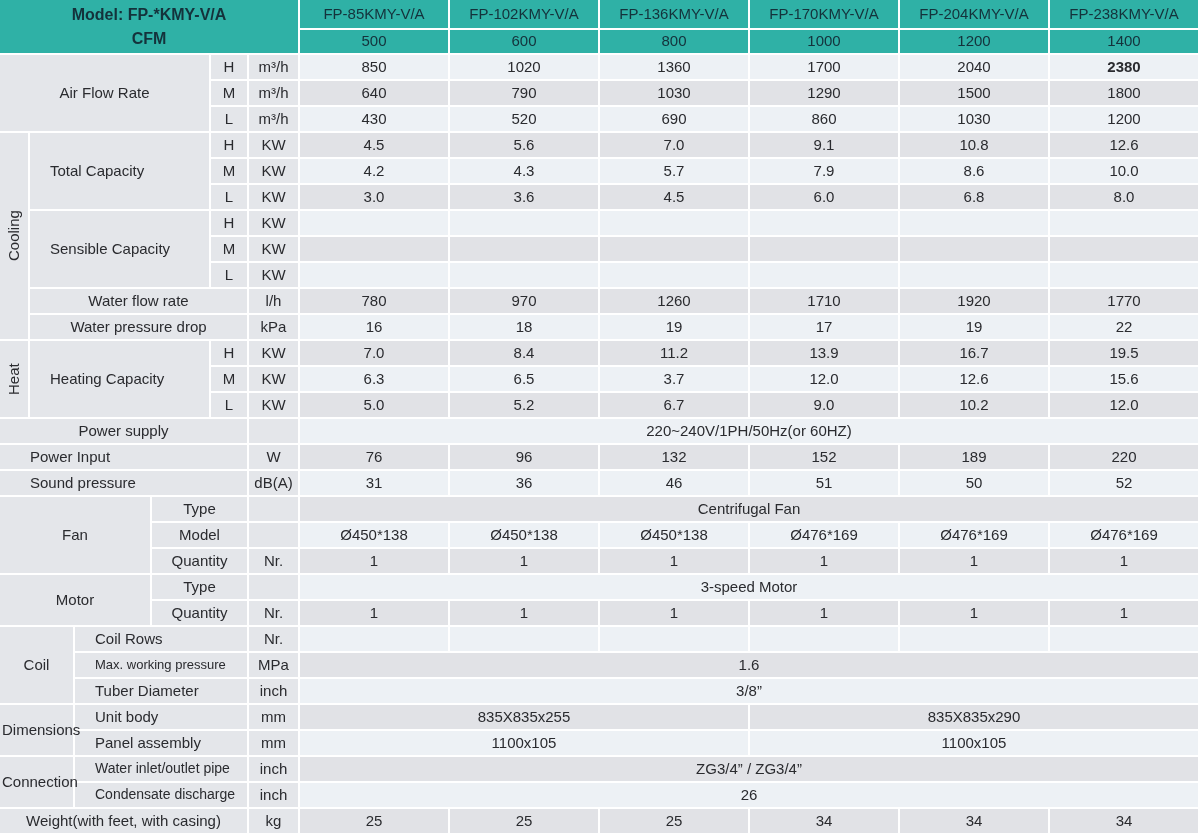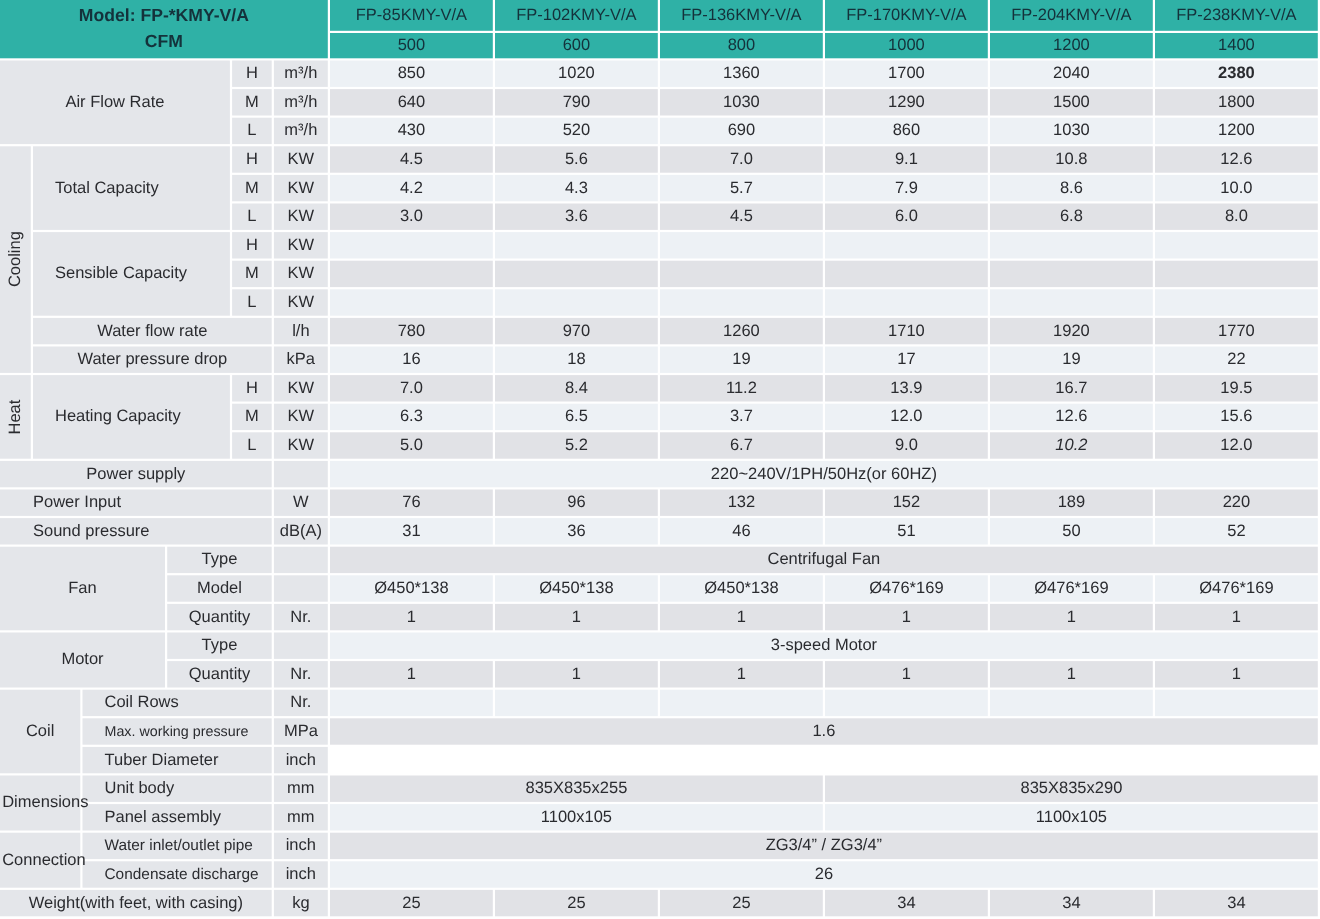--- a/index.html
+++ b/index.html
@@ -171,21 +171,21 @@
       <div class="cell lt" style="grid-area: 15 / 9 / span 1 / span 1;">3.7</div>
       <div class="cell lt" style="grid-area: 15 / 10 / span 1 / span 1;">12.0</div>
       <div class="cell lt" style="grid-area: 15 / 11 / span 1 / span 1;">12.6</div>
       <div class="cell lt" style="grid-area: 15 / 12 / span 1 / span 1;">15.6</div>
       <div class="cell lab" style="grid-area: 16 / 5 / span 1 / span 1;">L</div>
       <div class="cell lab" style="grid-area: 16 / 6 / span 1 / span 1;">KW</div>
       <div class="cell dk" style="grid-area: 16 / 7 / span 1 / span 1;">5.0</div>
       <div class="cell dk" style="grid-area: 16 / 8 / span 1 / span 1;">5.2</div>
       <div class="cell dk" style="grid-area: 16 / 9 / span 1 / span 1;">6.7</div>
       <div class="cell dk" style="grid-area: 16 / 10 / span 1 / span 1;">9.0</div>
-      <div class="cell dk" style="grid-area: 16 / 11 / span 1 / span 1; font-style: italic;">10.2</div>
+      <div class="cell dk" style="grid-area: 16 / 11 / span 1 / span 1;">10.2</div>
       <div class="cell dk" style="grid-area: 16 / 12 / span 1 / span 1;">12.0</div>
       <div class="cell lab" style="grid-area: 17 / 1 / span 1 / span 5;">Power supply</div>
       <div class="cell lab" style="grid-area: 17 / 6 / span 1 / span 1;"></div>
       <div class="cell lt" style="grid-area: 17 / 7 / span 1 / span 6;">220~240V/1PH/50Hz(or 60HZ)</div>
       <div class="cell lab lab-l3" style="grid-area: 18 / 1 / span 1 / span 5;">Power Input</div>
       <div class="cell lab" style="grid-area: 18 / 6 / span 1 / span 1;">W</div>
       <div class="cell dk" style="grid-area: 18 / 7 / span 1 / span 1;">76</div>
       <div class="cell dk" style="grid-area: 18 / 8 / span 1 / span 1;">96</div>
       <div class="cell dk" style="grid-area: 18 / 9 / span 1 / span 1;">132</div>
       <div class="cell dk" style="grid-area: 18 / 10 / span 1 / span 1;">152</div>
@@ -238,20 +238,21 @@
       <div class="cell lt" style="grid-area: 25 / 8 / span 1 / span 1;"></div>
       <div class="cell lt" style="grid-area: 25 / 9 / span 1 / span 1;"></div>
       <div class="cell lt" style="grid-area: 25 / 10 / span 1 / span 1;"></div>
       <div class="cell lt" style="grid-area: 25 / 11 / span 1 / span 1;"></div>
       <div class="cell lt" style="grid-area: 25 / 12 / span 1 / span 1;"></div>
       <div class="cell lab lab-l sm" style="grid-area: 26 / 3 / span 1 / span 3;">Max. working pressure</div>
       <div class="cell lab" style="grid-area: 26 / 6 / span 1 / span 1;">MPa</div>
       <div class="cell dk" style="grid-area: 26 / 7 / span 1 / span 6;">1.6</div>
       <div class="cell lab lab-l" style="grid-area: 27 / 3 / span 1 / span 3;">Tuber Diameter</div>
       <div class="cell lab" style="grid-area: 27 / 6 / span 1 / span 1;">inch</div>
+      <div class="cell lt" style="grid-area: 27 / 7 / span 1 / span 6;">3/8”</div>
       <div class="cell lab ovf" style="grid-area: 28 / 1 / span 2 / span 2;">Dimensions</div>
       <div class="cell lab lab-l" style="grid-area: 28 / 3 / span 1 / span 3;">Unit body</div>
       <div class="cell lab" style="grid-area: 28 / 6 / span 1 / span 1;">mm</div>
       <div class="cell dk" style="grid-area: 28 / 7 / span 1 / span 3;">835X835x255</div>
       <div class="cell dk" style="grid-area: 28 / 10 / span 1 / span 3;">835X835x290</div>
       <div class="cell lab lab-l" style="grid-area: 29 / 3 / span 1 / span 3;">Panel assembly</div>
       <div class="cell lab" style="grid-area: 29 / 6 / span 1 / span 1;">mm</div>
       <div class="cell lt" style="grid-area: 29 / 7 / span 1 / span 3;">1100x105</div>
       <div class="cell lt" style="grid-area: 29 / 10 / span 1 / span 3;">1100x105</div>
       <div class="cell lab ovf" style="grid-area: 30 / 1 / span 2 / span 2;">Connection</div>

